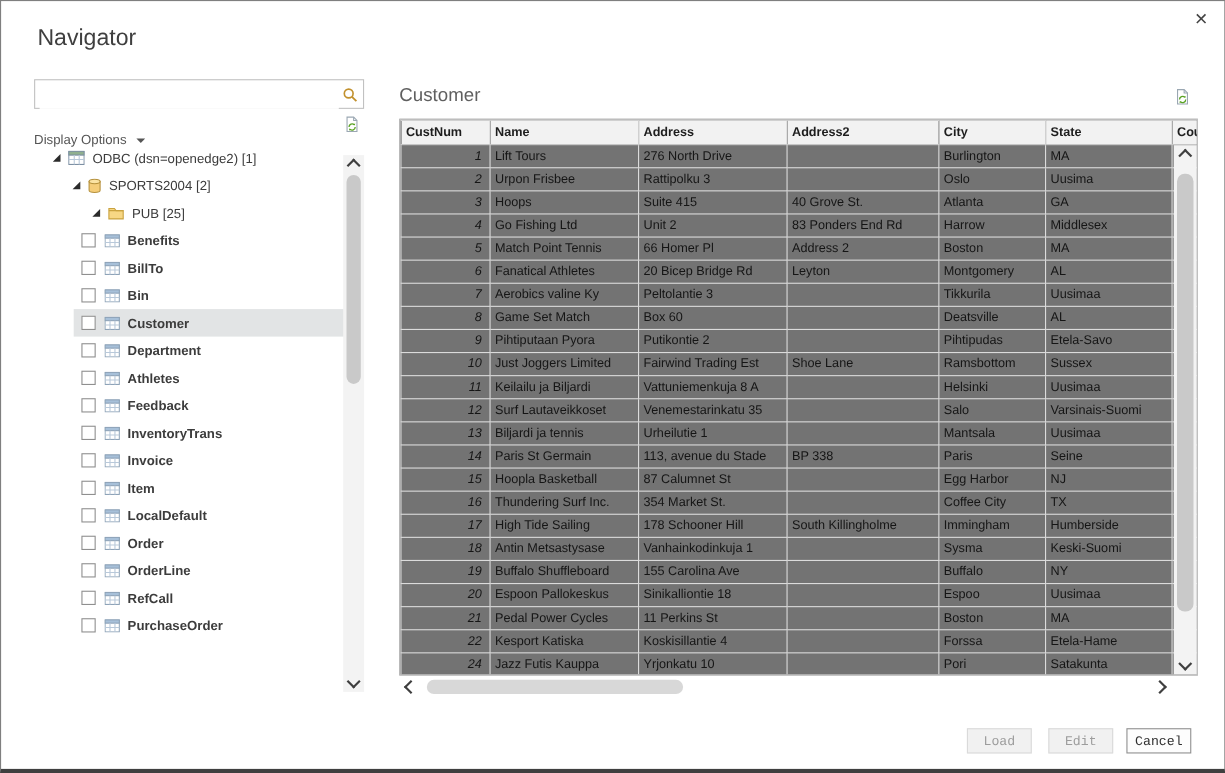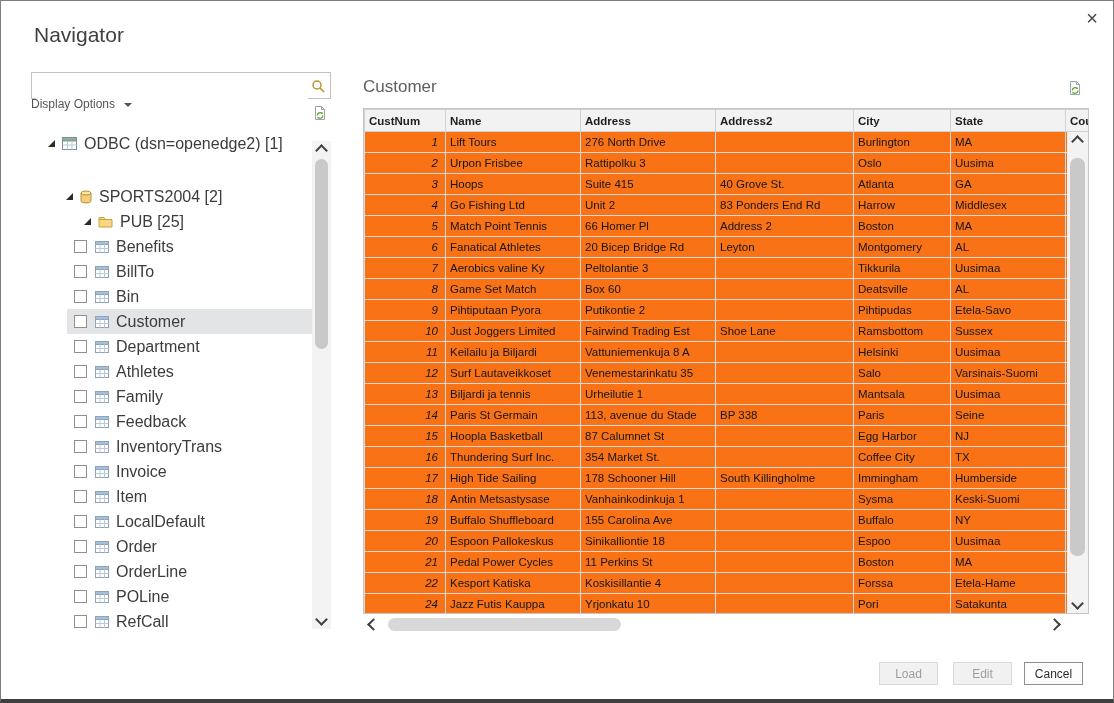--- a/index.html
+++ b/index.html
@@ -12,31 +12,31 @@
   .close { position:absolute; right:10px; top:6px; font-size:20px; color:#444; width:22px; height:22px;
            text-align:center; line-height:22px; cursor:pointer; }
 
   
   .search-box { position:absolute; left:30px; top:71px; width:300px; height:27px; box-sizing:border-box;
                 border:1px solid #c1c1c1; background:#fff; }
   .search-box input { border:none; outline:none; width:268px; height:23px; margin:1px 0 0 4px;
                       font-size:12px; font-family:"Liberation Sans", sans-serif; }
   .search-icon { position:absolute; right:5px; top:6px; width:14px; height:14px; }
 
-  .options-row { position:absolute; left:30px; top:96px; width:300px; height:20px; font-size:12px; color:#555; }
+  .options-row { position:absolute; left:30px; top:119px; width:300px; height:20px; font-size:12px; color:#555; }
   .dd-caret { display:inline-block; width:0; height:0; margin-left:6px; vertical-align:middle;
               border-left:4px solid transparent; border-right:4px solid transparent; border-top:4px solid #555; }
   .refresh-left { position:absolute; left:311px; top:104px; width:16px; height:16px; }
 
   .tree { position:absolute; left:30px; top:130px; width:282px; height:500px; overflow:hidden; }
-  .tree-row { height:25px; display:flex; align-items:center; font-size:16px; color:#3c3c3c; cursor:default; }
+  .tree-row { height:25px; display:flex; align-items:center; font-size:12px; color:#3c3c3c; cursor:default; }
   .tree-row.lvl0 { padding-left:17px; }
-  .tree-row.lvl1 { padding-left:35px;margin-top:28px; }
+  .tree-row.lvl1 { padding-left:35px; }
   .tree-row.lvl2 { padding-left:53px; }
-  .tree-row.tbl  { margin-left:36px; padding-left:7px; }
+  .tree-row.tbl  { margin-left:36px; padding-left:7px;font-weight:bold; }
   .tree-row.tbl.selected { background:#e2e4e5; }
   .expander { width:0; height:0; border-bottom:7px solid #2b2b2b; border-left:7px solid transparent;
               margin-right:7px; flex:none; }
   .tree-icon { margin-right:7px; flex:none; display:inline-flex; }
   .checkbox { width:13px; height:13px; box-sizing:border-box; border:1px solid #8f8f8f; background:#fff;
               margin-right:8px; flex:none; cursor:pointer; }
   .tree-label { white-space:nowrap; }
 
   
   .sbv { position:absolute; display:flex; flex-direction:column; align-items:center; background:#f3f3f3; }
@@ -54,31 +54,31 @@
   .chev { display:inline-block; width:7px; height:7px; border-right:2px solid #3f3f3f; border-bottom:2px solid #3f3f3f; }
   .chev.up { transform:rotate(-135deg); margin-top:3px; }
   .chev.down { transform:rotate(45deg); margin-bottom:3px; }
   .chev.left { transform:rotate(135deg); margin-left:3px; }
   .chev.right { transform:rotate(-45deg); margin-right:3px; }
 
   
   .preview-title { position:absolute; left:362px; top:76px; font-size:17px; color:#5f5f5f; }
   .refresh-right { position:absolute; left:1066px; top:79px; width:16px; height:16px; }
   .table-wrap { position:absolute; left:362px; top:107px; width:726px; height:506px; box-sizing:border-box;
-                border:1px solid #c6c6c6; overflow:hidden; background:#f97316; }
+                border:1px solid #c6c6c6; overflow:hidden; background:#737373; }
   table.preview { border-collapse:collapse; table-layout:fixed; width:840px; }
   table.preview th { background:#f2f2f2; border:1px solid #d0d0d0; font-size:11.5px; font-weight:bold; color:#1e1e1e;
                      text-align:left; padding:3px 4px; height:15px; white-space:nowrap; overflow:hidden; }
   table.preview td { border:1px solid #dbdbdb; font-size:11.5px; color:#151515; padding:2px 4px; line-height:16px;
                      white-space:nowrap; overflow:hidden; }
   table.preview td.custnum { font-style:italic; text-align:right; padding-right:7px; }
 
   
   .btn { position:absolute; top:661px; width:59px; height:23px; box-sizing:border-box; font-size:12px;
-         font-family:Liberation Sans, sans-serif; text-align:center; }
+         font-family:Liberation Mono, monospace; text-align:center; }
   .btn.disabled { background:#f1f1f1; border:1px solid #dadada; color:#9d9d9d; }
   .btn.enabled { background:#fdfdfd; border:1px solid #8f8f8f; color:#2e2e2e; cursor:pointer; }
   #btn-load { left:878px; }
   #btn-edit { left:952px; }
   #btn-cancel { left:1023px; }
 </style>
 </head>
 <body>
 
 <div class="dialog">
@@ -229,33 +229,20 @@
               <rect x="0.5" y="0.5" width="13" height="11" fill="#fff" stroke="#8ea3b8"></rect>
               <rect x="0.5" y="0.5" width="13" height="3" fill="#a7c0d9" stroke="#8ea3b8"></rect>
               <line x1="5" y1="3.5" x2="5" y2="11.5" stroke="#b9c9da"></line>
               <line x1="9.5" y1="3.5" x2="9.5" y2="11.5" stroke="#b9c9da"></line>
               <line x1="0.5" y1="7.5" x2="13.5" y2="7.5" stroke="#b9c9da"></line>
             </svg>
           </span>
           <span class="tree-label">Athletes</span>
         </div>
 
-        <div class="tree-row tbl">
-          <span class="checkbox"></span>
-          <span class="tree-icon">
-            <svg width="14" height="12" viewBox="0 0 14 12">
-              <rect x="0.5" y="0.5" width="13" height="11" fill="#fff" stroke="#8ea3b8"></rect>
-              <rect x="0.5" y="0.5" width="13" height="3" fill="#a7c0d9" stroke="#8ea3b8"></rect>
-              <line x1="5" y1="3.5" x2="5" y2="11.5" stroke="#b9c9da"></line>
-              <line x1="9.5" y1="3.5" x2="9.5" y2="11.5" stroke="#b9c9da"></line>
-              <line x1="0.5" y1="7.5" x2="13.5" y2="7.5" stroke="#b9c9da"></line>
-            </svg>
-          </span>
-          <span class="tree-label">Family</span>
-        </div>
 
         <div class="tree-row tbl">
           <span class="checkbox"></span>
           <span class="tree-icon">
             <svg width="14" height="12" viewBox="0 0 14 12">
               <rect x="0.5" y="0.5" width="13" height="11" fill="#fff" stroke="#8ea3b8"></rect>
               <rect x="0.5" y="0.5" width="13" height="3" fill="#a7c0d9" stroke="#8ea3b8"></rect>
               <line x1="5" y1="3.5" x2="5" y2="11.5" stroke="#b9c9da"></line>
               <line x1="9.5" y1="3.5" x2="9.5" y2="11.5" stroke="#b9c9da"></line>
               <line x1="0.5" y1="7.5" x2="13.5" y2="7.5" stroke="#b9c9da"></line>
@@ -341,33 +328,20 @@
               <rect x="0.5" y="0.5" width="13" height="11" fill="#fff" stroke="#8ea3b8"></rect>
               <rect x="0.5" y="0.5" width="13" height="3" fill="#a7c0d9" stroke="#8ea3b8"></rect>
               <line x1="5" y1="3.5" x2="5" y2="11.5" stroke="#b9c9da"></line>
               <line x1="9.5" y1="3.5" x2="9.5" y2="11.5" stroke="#b9c9da"></line>
               <line x1="0.5" y1="7.5" x2="13.5" y2="7.5" stroke="#b9c9da"></line>
             </svg>
           </span>
           <span class="tree-label">OrderLine</span>
         </div>
 
-        <div class="tree-row tbl">
-          <span class="checkbox"></span>
-          <span class="tree-icon">
-            <svg width="14" height="12" viewBox="0 0 14 12">
-              <rect x="0.5" y="0.5" width="13" height="11" fill="#fff" stroke="#8ea3b8"></rect>
-              <rect x="0.5" y="0.5" width="13" height="3" fill="#a7c0d9" stroke="#8ea3b8"></rect>
-              <line x1="5" y1="3.5" x2="5" y2="11.5" stroke="#b9c9da"></line>
-              <line x1="9.5" y1="3.5" x2="9.5" y2="11.5" stroke="#b9c9da"></line>
-              <line x1="0.5" y1="7.5" x2="13.5" y2="7.5" stroke="#b9c9da"></line>
-            </svg>
-          </span>
-          <span class="tree-label">POLine</span>
-        </div>
 
         <div class="tree-row tbl">
           <span class="checkbox"></span>
           <span class="tree-icon">
             <svg width="14" height="12" viewBox="0 0 14 12">
               <rect x="0.5" y="0.5" width="13" height="11" fill="#fff" stroke="#8ea3b8"></rect>
               <rect x="0.5" y="0.5" width="13" height="3" fill="#a7c0d9" stroke="#8ea3b8"></rect>
               <line x1="5" y1="3.5" x2="5" y2="11.5" stroke="#b9c9da"></line>
               <line x1="9.5" y1="3.5" x2="9.5" y2="11.5" stroke="#b9c9da"></line>
               <line x1="0.5" y1="7.5" x2="13.5" y2="7.5" stroke="#b9c9da"></line>

